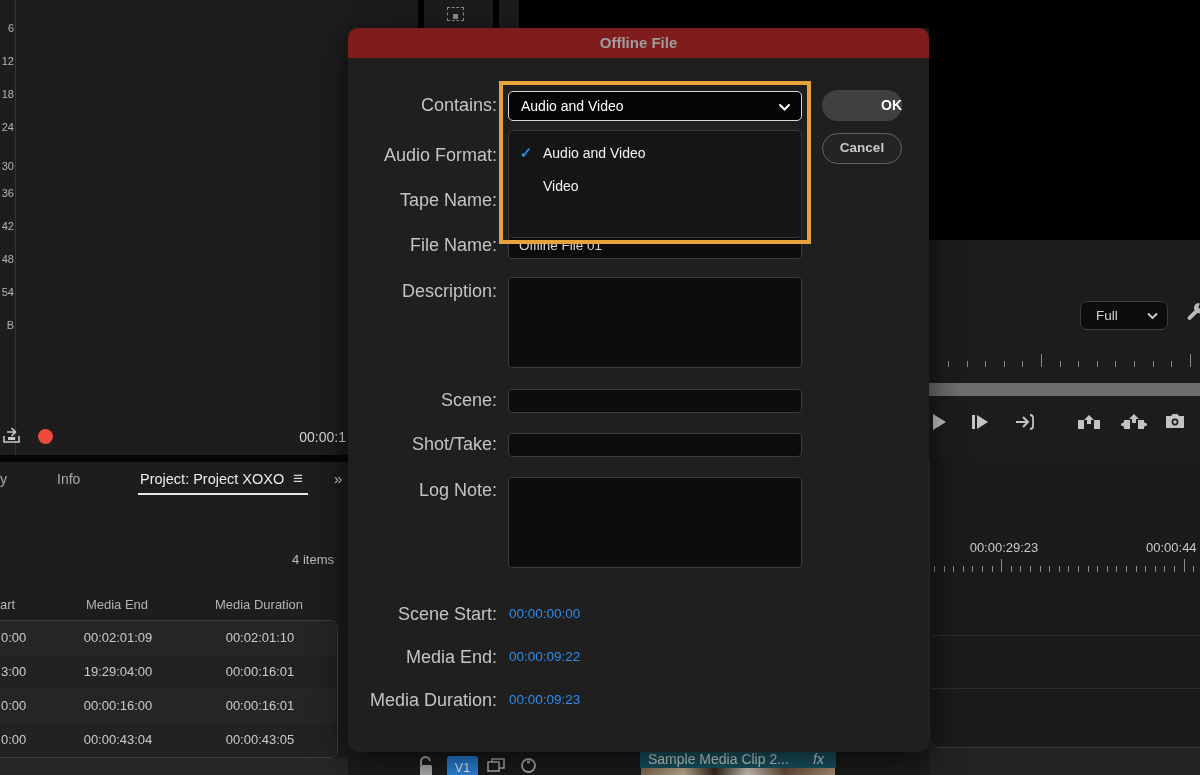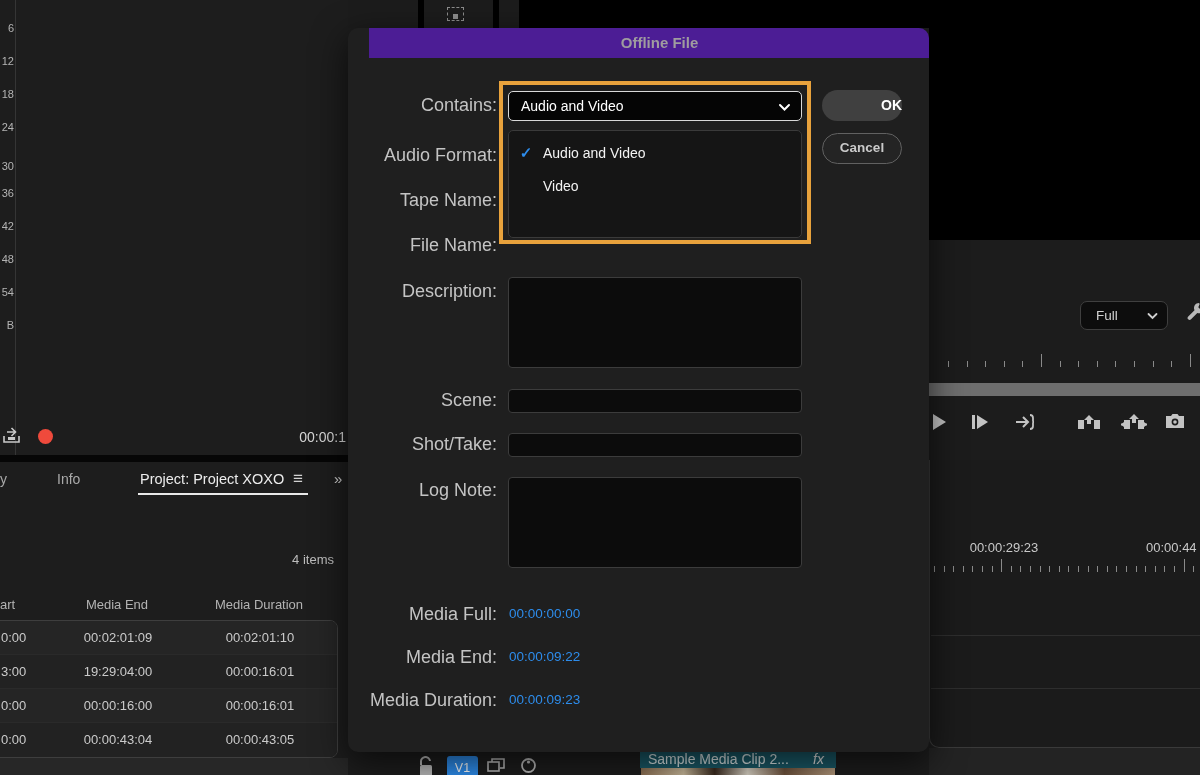--- a/index.html
+++ b/index.html
@@ -64,21 +64,21 @@
   
   #bottom-center { left:348px; top:752px; width:581px; height:23px; background:#1d1d1d; }
   #v1-btn { left:99px; top:4px; width:31px; height:26px; background:#2d8ceb; border-radius:3px; color:#fff; font-size:12.5px; text-align:center; line-height:24px; }
   #clip { left:292px; top:-2px; width:196px; height:18px; background:#1a5a68; border-top:1px solid #3f98ac; color:#dfe9ea; font-size:14px; line-height:17px; padding-left:8px; white-space:nowrap; overflow:hidden; }
   #clip .fx { position:absolute; right:12px; top:0; font-style:italic; color:#e5e5e5; }
   #clip-thumbs { left:293px; top:16px; width:194px; height:7px;
     background:linear-gradient(90deg,#8c6f52 0%,#c8b89a 22%,#3a2a1e 38%,#d9d2c4 55%,#6e523c 74%,#b59a7d 100%); }
 
   
   #dialog { left:348px; top:28px; width:581px; height:724px; background:#1f1f1f; border-radius:10px; overflow:hidden; box-shadow:0 10px 35px rgba(0,0,0,.65); z-index:40; }
-  #dialog-header { position:absolute; left:0; top:0; width:100%; height:30px; background:#4c1d95;margin-left:21px; }
+  #dialog-header { position:absolute; left:0; top:0; width:100%; height:30px; background:#7f1d1d; }
   #dialog-title { width:100%; text-align:center; line-height:30px; font-weight:bold; font-size:15px; color:#9f9c9f; }
   .dlabel { position:absolute; left:5px; width:144px; text-align:right; font-size:18px; color:#c4c4c4; line-height:20px; }
   .dinput { position:absolute; left:160px; width:294px; background:#0c0c0c; border:1px solid #3c3c3c; border-radius:4px; color:#d8d8d8; font-size:13.5px; }
   .tcode { position:absolute; left:161px; font-size:13.5px; color:#2d8ceb; }
 
   #contains-select { position:absolute; left:160px; top:63px; width:294px; height:30px; background:#050505; border:1.5px solid #d9d9d9; border-radius:5px; z-index:42; color:#fff; font-size:14px; line-height:28px; padding-left:12px; }
   #contains-select svg { position:absolute; right:10px; top:9px; }
   #contains-menu { position:absolute; left:160px; top:102px; width:294px; height:108px; background:#151515; border:1px solid #3a3a3a; border-radius:5px; z-index:43; padding-top:5px; }
   .menu-item { display:flex; align-items:center; height:33px; }
   .menu-check { width:34px; text-align:center; color:#2d8ceb; font-size:15px; font-weight:bold; }
@@ -310,24 +310,27 @@
     </div>
 
     <div class="dlabel" style="top:67px;">Contains:</div>
     <div class="dlabel" style="top:117px;">Audio Format:</div>
     <div class="dlabel" style="top:162px;">Tape Name:</div>
     <div class="dlabel" style="top:207px;">File Name:</div>
     <div class="dlabel" style="top:253px;">Description:</div>
     <div class="dlabel" style="top:362px;">Scene:</div>
     <div class="dlabel" style="top:406px;">Shot/Take:</div>
     <div class="dlabel" style="top:452px;text-align:right;">Log Note:</div>
-    <div class="dlabel" style="top:576px;">Media Full:</div>
+    <div class="dlabel" style="top:576px;">Scene Start:</div>
     <div class="dlabel" style="top:619px;">Media End:</div>
     <div class="dlabel" style="top:662px;">Media Duration:</div>
 
+    <div id="file-name-input" class="dinput">
+      <span>Offline File 01</span>
+    </div>
 
     <div class="dinput" style="top:249px;height:91px;"></div>
     <div class="dinput" style="top:361px;height:24px;"></div>
     <div class="dinput" style="top:405px;height:24px;"></div>
     <div class="dinput" style="top:449px;height:91px;"></div>
 
     <div class="tcode" style="top:578px;">00:00:00:00</div>
     <div class="tcode" style="top:621px;">00:00:09:22</div>
     <div class="tcode" style="top:664px;">00:00:09:23</div>
 

